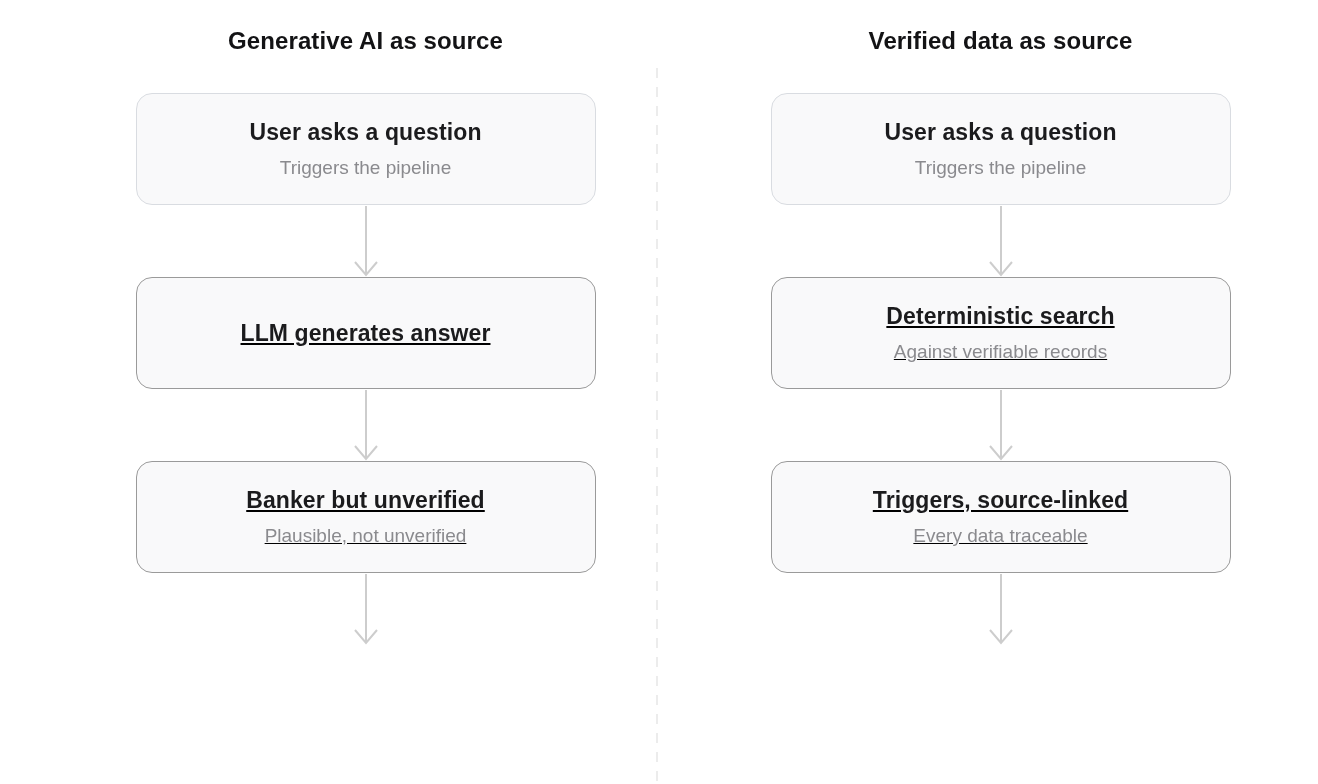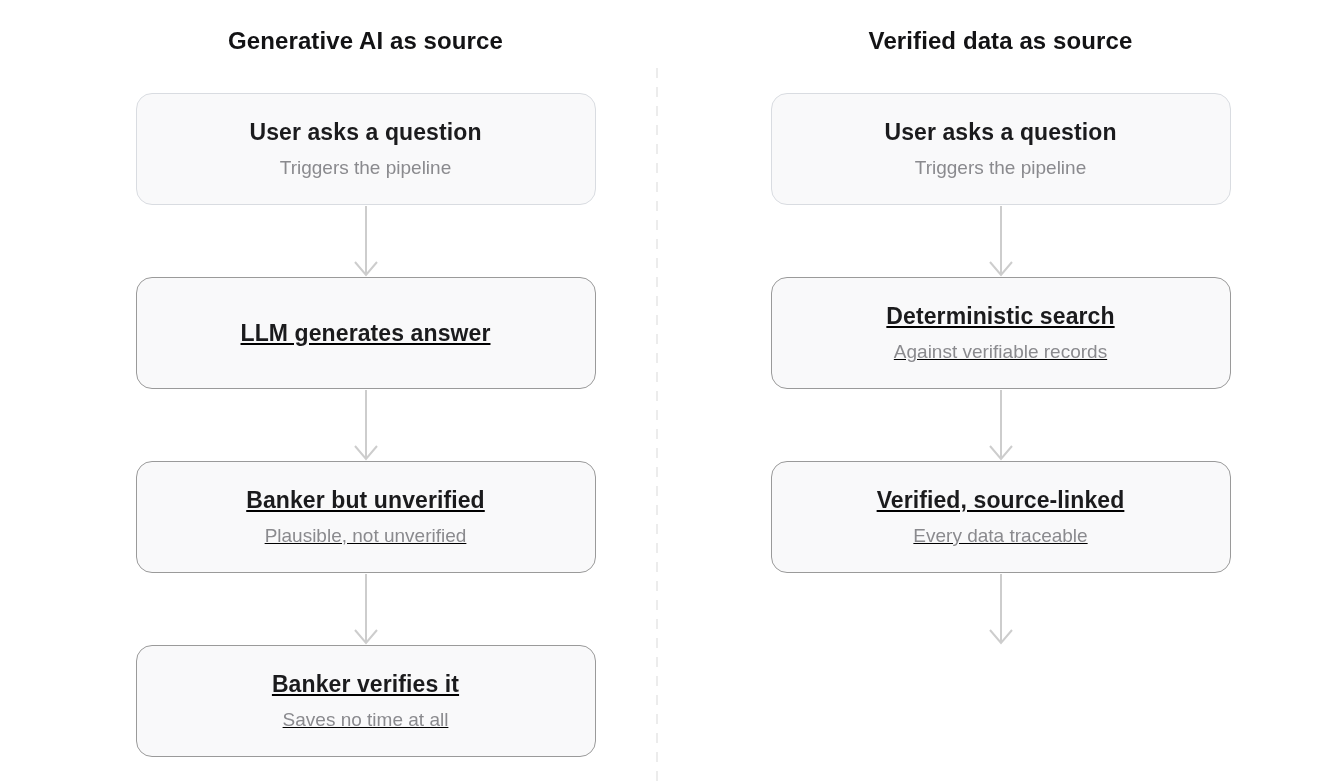--- a/index.html
+++ b/index.html
@@ -123,24 +123,20 @@
     <div class="box">
       <div class="box-title">Banker but unverified</div>
       <div class="box-sub">Plausible, not unverified</div>
     </div>
 
     <svg class="arrow" viewBox="0 0 32 72">
       <line x1="16" y1="1" x2="16" y2="69"></line>
       <polyline points="5,57 16,70 27,57"></polyline>
     </svg>
 
-    <div class="box">
-      <div class="box-title">Banker verifies it</div>
-      <div class="box-sub">Saves no time at all</div>
-    </div>
   </section>
 
   <section class="col">
     <h2 class="col-title">Verified data as source</h2>
 
     <div class="box first">
       <div class="box-title">User asks a question</div>
       <div class="box-sub">Triggers the pipeline</div>
     </div>
 
@@ -153,21 +149,21 @@
       <div class="box-title">Deterministic search</div>
       <div class="box-sub">Against verifiable records</div>
     </div>
 
     <svg class="arrow" viewBox="0 0 32 72">
       <line x1="16" y1="1" x2="16" y2="69"></line>
       <polyline points="5,57 16,70 27,57"></polyline>
     </svg>
 
     <div class="box">
-      <div class="box-title">Verified, source-linked</div>
+      <div class="box-title">Triggers, source-linked</div>
       <div class="box-sub">Every data traceable</div>
     </div>
 
     <svg class="arrow" viewBox="0 0 32 72">
       <line x1="16" y1="1" x2="16" y2="69"></line>
       <polyline points="5,57 16,70 27,57"></polyline>
     </svg>
 
   </section>
 </div>

